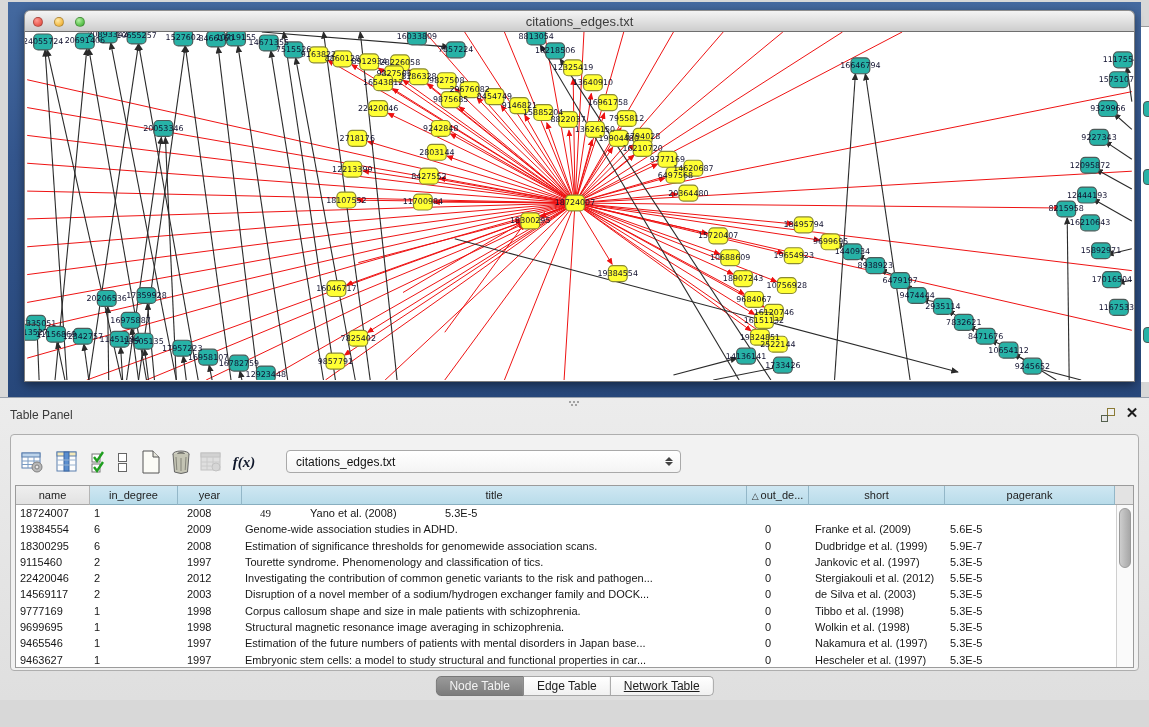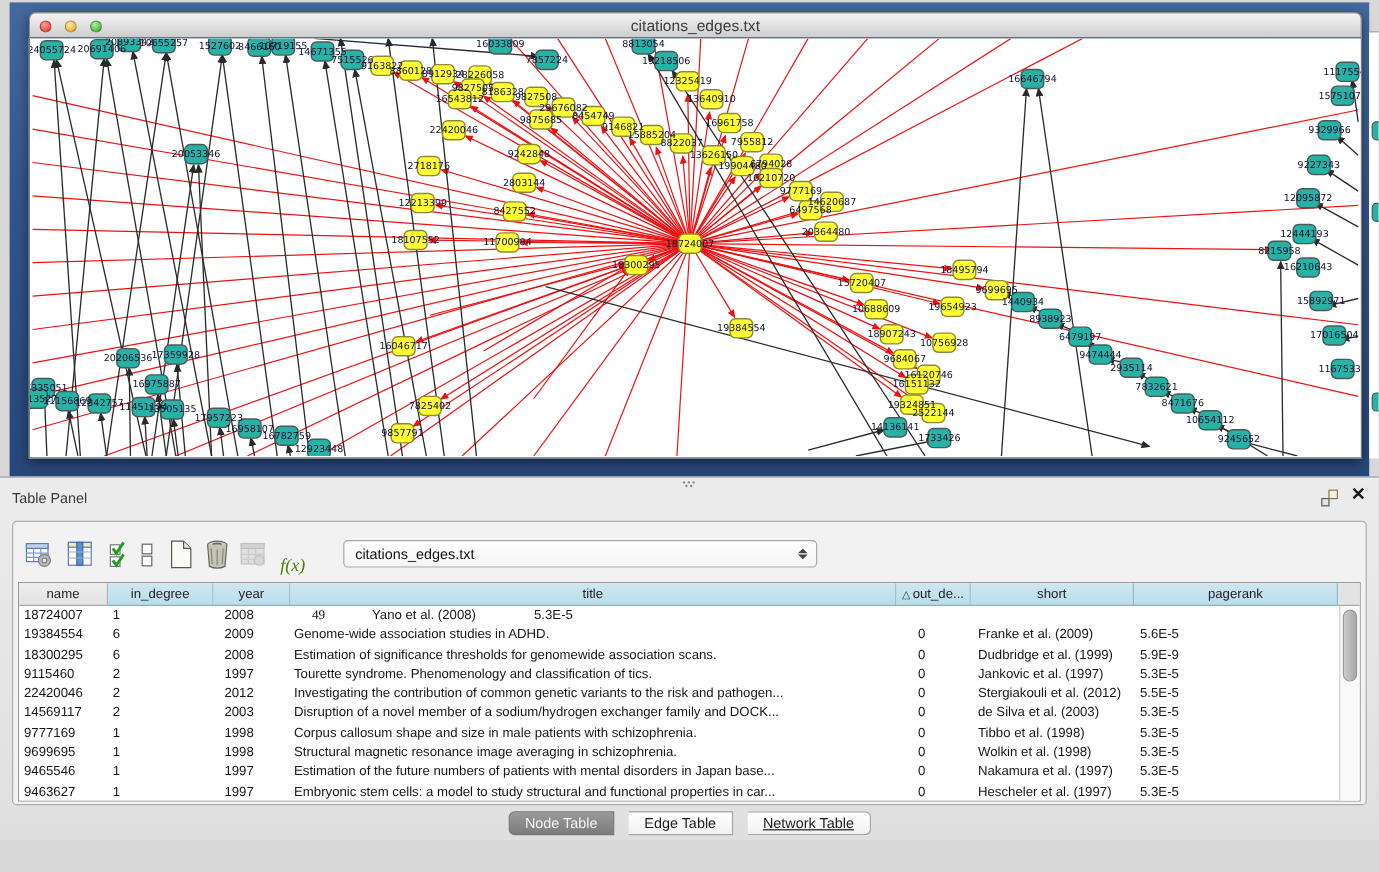--- a/index.html
+++ b/index.html
@@ -63,21 +63,21 @@
     position:absolute; left:1124px; top:6px; width:16px; height:18px;
     font-size:15px; font-weight:bold; color:#1c1c1c; text-align:center; line-height:18px; cursor:pointer;
   }
   .panel-body {
     position:absolute; left:10px; top:36px; width:1129px; height:237px;
     background:#f2f2f2; border:1px solid #aeaeae; border-radius:4px;
   }
   
   .tbtn { position:absolute; top:14px; width:28px; height:26px; background:none; border:none; cursor:pointer; }
   .tbtn svg { display:block; margin:auto; }
-  .fx { font-family:"Liberation Serif", serif; font-style:italic; font-weight:normal; font-size:15px; color:#4d7c0f; line-height:26px;margin-top:10px; }
+  .fx { font-family:"Liberation Serif", serif; font-style:italic; font-weight:bold; font-size:15px; color:#0f172a; line-height:26px; }
   .combo {
     position:absolute; left:275px; top:15px; width:395px; height:23px;
     background:linear-gradient(180deg,#ffffff,#f4f4f4); border:1px solid #a9a9a9; border-radius:4px;
     font-size:12px; color:#111; text-align:left; padding-left:9px; cursor:pointer;
     display:flex; align-items:center;
   }
   .combo .stepper {
     position:absolute; right:4px; top:2px; width:14px; height:17px; display:flex; flex-direction:column;
     align-items:center; justify-content:center; gap:1px;
   }
@@ -96,21 +96,21 @@
   }
   .th.gray { background:linear-gradient(180deg,#efefef,#e2e2e2); border-right:1px solid #b5b5b5; border-bottom:1px solid #a8a8a8; }
   .th .sortglyph { font-size:9px; margin-right:2px; color:#333; }
   .th.spacer { background:#e3e3e3; border:none; border-bottom:1px solid #a8a8a8; cursor:default; }
   .trow { display:flex; height:16.3px; background:#fff; cursor:default; }
   .td { flex:none; font-size:11px; color:#161616; line-height:16px; white-space:nowrap; overflow:hidden; }
   .vscroll { position:absolute; right:0; top:19px; width:17px; height:163px; background:#fafafa; border-left:1px solid #cfcfcf; }
   .vthumb { position:absolute; left:2px; top:3px; width:12px; height:60px; border-radius:7px;
     background:linear-gradient(90deg,#cdcdcd,#a7a7a7); border:1px solid #9a9a9a; cursor:pointer; }
   
-  .tabs { position:absolute; left:50%; top:278px; transform:translateX(-50%); display:flex;gap:12px; }
+  .tabs { position:absolute; left:50%; top:278px; transform:translateX(-50%); display:flex; }
   .tab {
     height:20px; padding:0 13px; font-size:12px; line-height:19px; color:#1d1d1d;
     background:linear-gradient(180deg,#ffffff,#f1f1f1); border:1px solid #a6a6a6; border-left:none; cursor:pointer;
   }
   .tab:first-child { border-left:1px solid #a6a6a6; border-radius:5px 0 0 5px; }
   .tab:last-child { border-radius:0 5px 5px 0;text-decoration:underline; }
   .tab.active { background:linear-gradient(180deg,#9a9a9a,#7c7c7c); color:#f4f4f4; border-color:#777; }
   
   .status-bar { position:absolute; left:0; top:700px; width:1149px; height:27px;
     background:linear-gradient(180deg,#e0e0e0,#cfcfcf); border-top:1px solid #a9a9a9; }
@@ -629,21 +629,21 @@
               <div class="td" style="width: 136px; padding-left: 6px;">Franke et al. (2009)</div>
               <div class="td" style="width: 170px; padding-left: 5px;">5.6E-5</div>
             </div>
             <div class="trow">
               <div class="td" style="width: 74px; padding-left: 4px;">18300295</div>
               <div class="td" style="width: 88px; padding-left: 4px;">6</div>
               <div class="td" style="width: 64px; padding-left: 9px;">2008</div>
               <div class="td" style="width: 505px; padding-left: 3px;">Estimation of significance thresholds for genomewide association scans.</div>
               <div class="td" style="width: 62px; padding-left: 18px;">0</div>
               <div class="td" style="width: 136px; padding-left: 6px;">Dudbridge et al. (1999)</div>
-              <div class="td" style="width: 170px; padding-left: 5px;">5.9E-9</div>
+              <div class="td" style="width: 170px; padding-left: 5px;">5.9E-7</div>
             </div>
             <div class="trow">
               <div class="td" style="width: 74px; padding-left: 4px;">9115460</div>
               <div class="td" style="width: 88px; padding-left: 4px;">2</div>
               <div class="td" style="width: 64px; padding-left: 9px;">1997</div>
               <div class="td" style="width: 505px; padding-left: 3px;">Tourette syndrome. Phenomenology and classification of tics.</div>
               <div class="td" style="width: 62px; padding-left: 18px;">0</div>
               <div class="td" style="width: 136px; padding-left: 6px;">Jankovic et al. (1997)</div>
               <div class="td" style="width: 170px; padding-left: 5px;">5.3E-5</div>
             </div>

